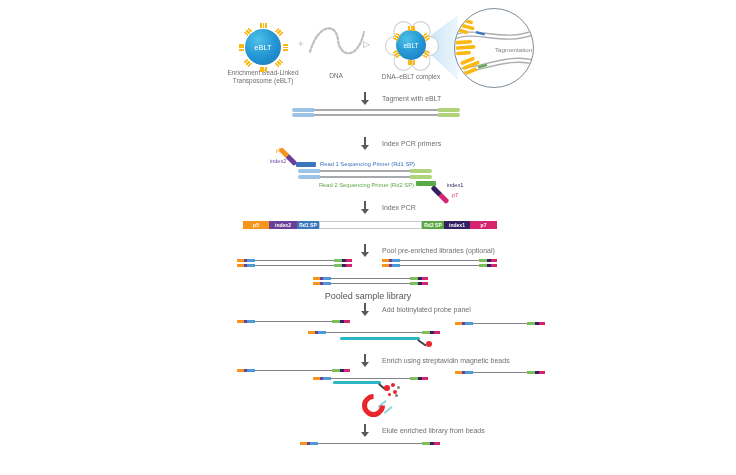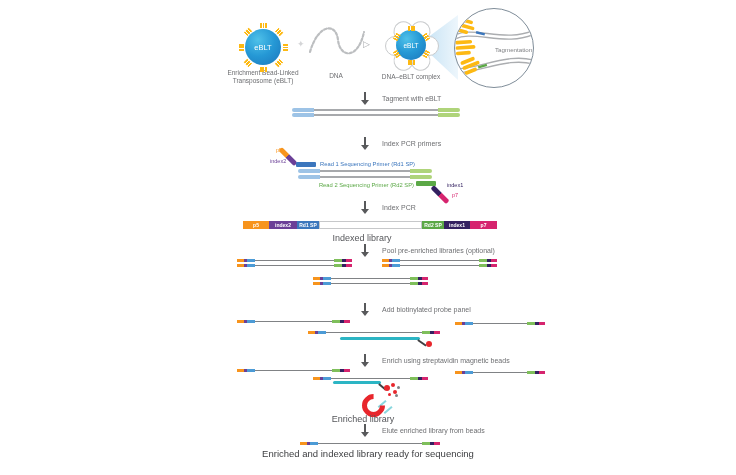--- a/index.html
+++ b/index.html
@@ -216,40 +216,40 @@
 
   <div class="ibar">
     <div class="seg s0">p5</div>
     <div class="seg s1">index2</div>
     <div class="seg s2">Rd1 SP</div>
     <div class="seg s3"></div>
     <div class="seg s4">Rd2 SP</div>
     <div class="seg s5">index1</div>
     <div class="seg s6">p7</div>
   </div>
-  <div class="sec-title" style="left:262px;top:233px;width:200px;">Indexed library</div>
 
   <div class="step-arrow" style="left:358px;top:244px;">
       <div class="stem"></div>
       <div class="head"></div>
     </div>
   <div class="step-label" style="left:382px;top:247px;">Pool pre-enriched libraries (optional)</div>
 
   <div class="lib-pair" style="left:237px;top:259px;width:115px;">
       <div class="lib-line"></div>
       <div class="lib-line"></div>
     </div>
   <div class="lib-pair" style="left:382px;top:259px;width:115px;">
       <div class="lib-line"></div>
       <div class="lib-line"></div>
     </div>
   <div class="lib-pair" style="left:313px;top:277px;width:115px;">
       <div class="lib-line"></div>
       <div class="lib-line"></div>
     </div>
+  <div class="sec-title" style="left:268px;top:291px;width:200px;">Pooled sample library</div>
 
   <div class="step-arrow" style="left:358px;top:303px;">
       <div class="stem"></div>
       <div class="head"></div>
     </div>
   <div class="step-label" style="left:382px;top:306px;">Add biotinylated probe panel</div>
 
   <div class="lib-line" style="left:237px;top:320px;width:113px;"></div>
   <div class="lib-line" style="left:455px;top:322px;width:90px;"></div>
   <div class="lib-line" style="left:308px;top:331px;width:132px;"></div>
@@ -270,24 +270,22 @@
   <div class="link" style="left:379px;top:383px;width:9px;transform:rotate(40deg);"></div>
   <div class="dot dot-red" style="left:384px;top:385px;width:6px;height:6px;"></div>
   <div class="dot dot-red" style="left:391px;top:383px;width:4px;height:4px;"></div>
   <div class="dot dot-red" style="left:393px;top:390px;width:4px;height:4px;"></div>
   <div class="dot dot-gray" style="left:397px;top:386px;width:3px;height:3px;"></div>
   <div class="dot dot-gray" style="left:395px;top:394px;width:3px;height:3px;"></div>
   <div class="dot dot-red" style="left:388px;top:393px;width:3px;height:3px;"></div>
   <div class="streak" style="left:377px;top:403px;"></div>
   <div class="streak" style="left:383px;top:409px;"></div>
   <div class="magnet"></div>
-  <div class="sec-title" style="left:263px;top:414px;width:200px;">Enriched library</div>
 
   <div class="step-arrow" style="left:358px;top:424px;">
       <div class="stem"></div>
       <div class="head"></div>
     </div>
   <div class="step-label" style="left:382px;top:427px;">Elute enriched library from beads</div>
 
   <div class="lib-line" style="left:300px;top:442px;width:140px;"></div>
-  <div class="sec-title final-title" style="left:168px;top:448px;width:400px;">Enriched and indexed library ready for sequencing</div>
 
 </div>
 
 </body></html>

